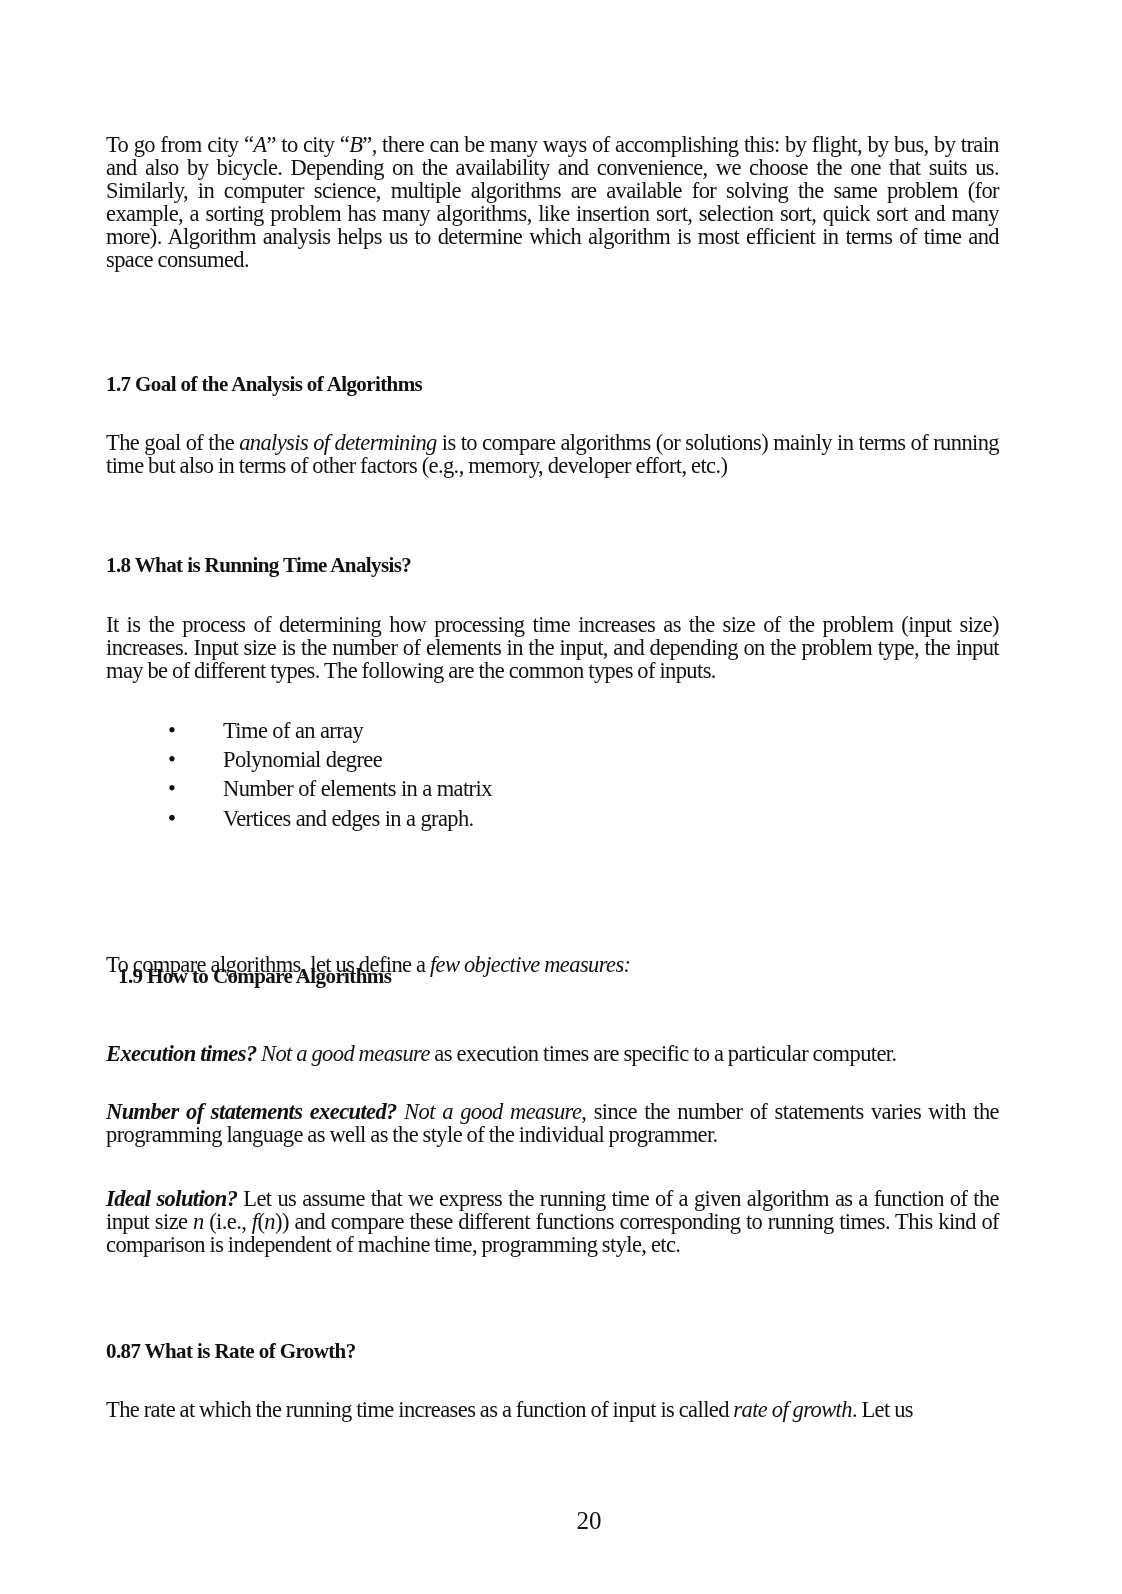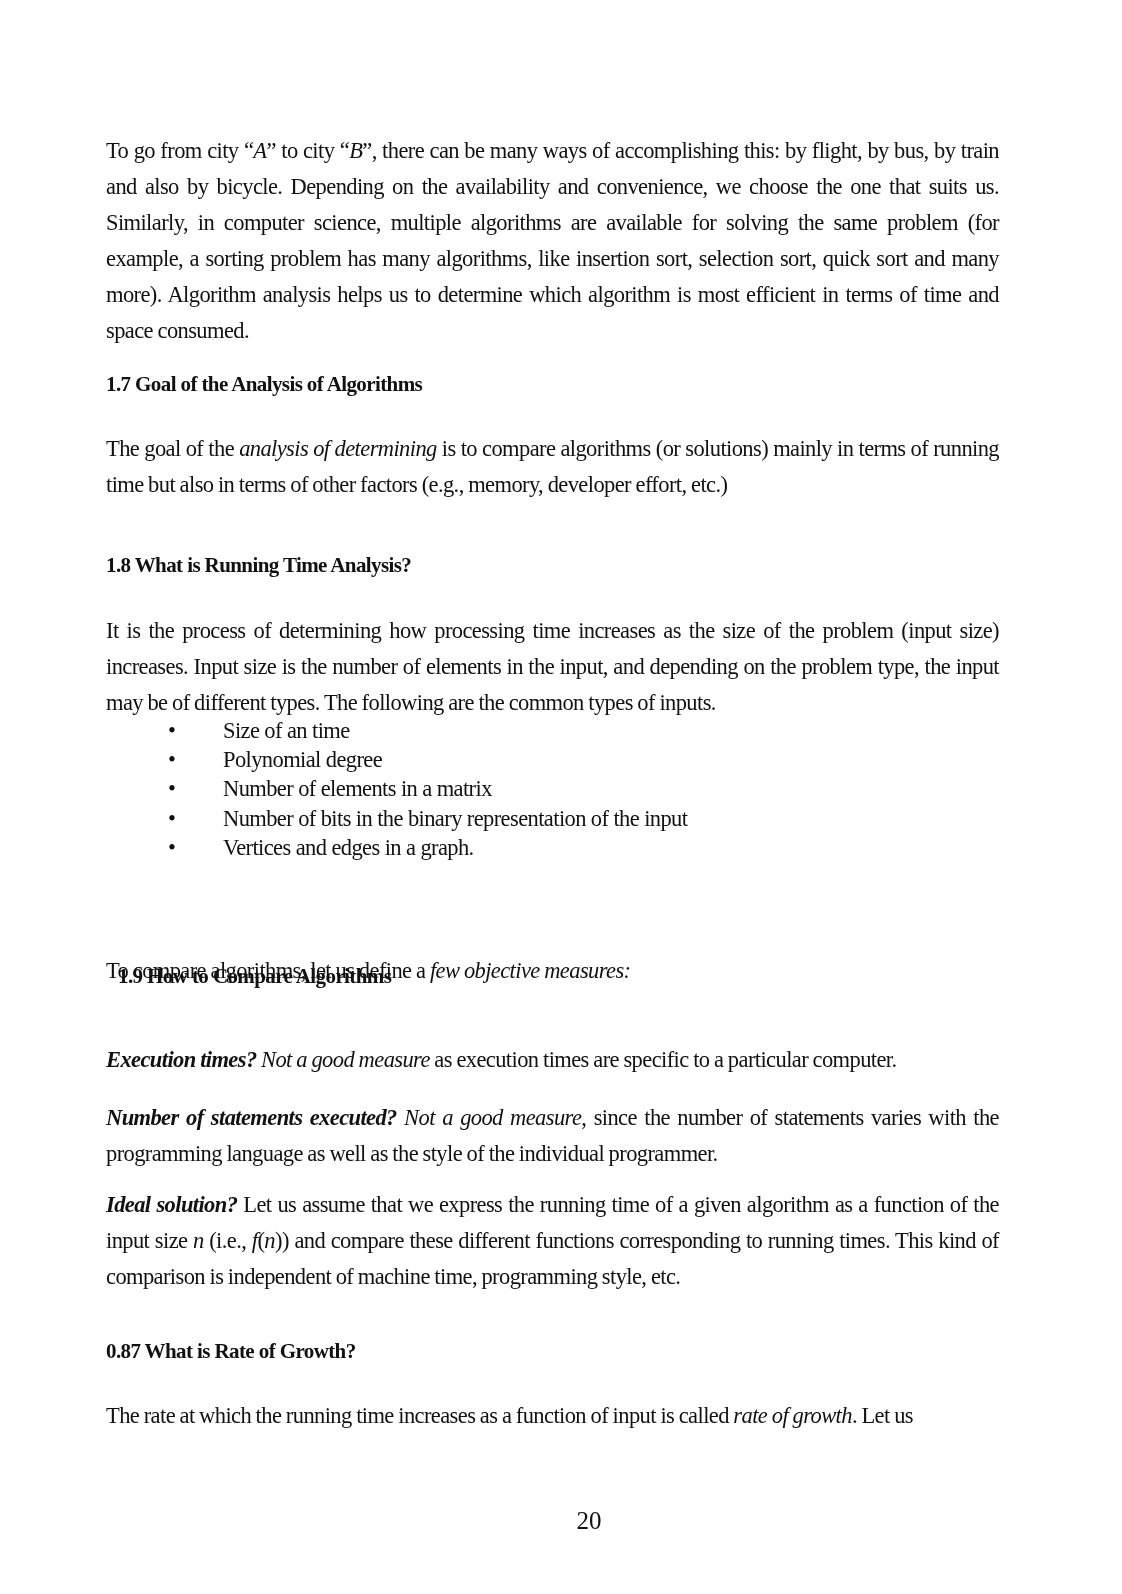--- a/index.html
+++ b/index.html
@@ -1,19 +1,19 @@
 <!DOCTYPE html>
 <html><head>
 <meta charset="utf-8">
 <style>
   html, body { margin: 0; padding: 0; background: #ffffff; }
   body { width: 1122px; height: 1594px; position: relative; overflow: hidden;
          font-family: "Liberation Serif", serif; color: #111111; }
   .page { position: absolute; left: 106px; top: 133px; width: 893px; }
-  p { margin: 0; font-size: 22.5px; line-height: 36px; text-align: justify;
+  p { margin: 0; font-size: 22.5px; line-height: 23px; text-align: justify;
       letter-spacing: -0.6px; word-spacing: -0.5px; }
   h2 { margin: 0; font-size: 21px; font-weight: bold; letter-spacing: -0.6px; line-height: 32px; }
   .abs { position: absolute; left: 0; right: 0; }
   ul { list-style: none; margin: 0; padding: 0; }
   ul li { position: relative; font-size: 22.5px; line-height: 29.2px; letter-spacing: -0.6px; padding-left: 117px; }
   ul li .bullet { position: absolute; left: 62px; top: 0; }
   .page-number { position: absolute; top: 1507px; left: 0; width: 1178px; text-align: center;
                  font-size: 25px; }
   em { font-style: italic; }
   b { font-weight: bold; font-style: italic; }
@@ -35,24 +35,24 @@
   </div>
 
   <div class="abs" style="top:416px;">
     <h2>1.8 What is Running Time Analysis?</h2>
   </div>
   <div class="abs" style="top:480px;">
     <p>It is the process of determining how processing time increases as the size of the problem (input size) increases. Input size is the number of elements in the input, and depending on the problem type, the input may be of different types. The following are the common types of inputs.</p>
   </div>
   <div class="abs" style="top:583px;">
     <ul>
-      <li><span class="bullet">•</span><span>Size of an time</span></li>
+      <li><span class="bullet">•</span><span>Time of an array</span></li>
       <li><span class="bullet">•</span><span>Polynomial degree</span></li>
       <li><span class="bullet">•</span><span>Number of elements in a matrix</span></li>
-      <li><span class="bullet">•</span><span>Number of bits in the binary representation of the input</span></li>
+      <li><span class="bullet">•</span></li>
       <li><span class="bullet">•</span><span>Vertices and edges in a graph.</span></li>
     </ul>
   </div>
 
   <div class="abs" style="top:827px;margin-left:12px;">
     <h2>1.9 How to Compare Algorithms</h2>
   </div>
   <div class="abs" style="top:820px;">
     <p><span>To compare algorithms, let us define a </span><em>few objective measures:</em></p>
   </div>

